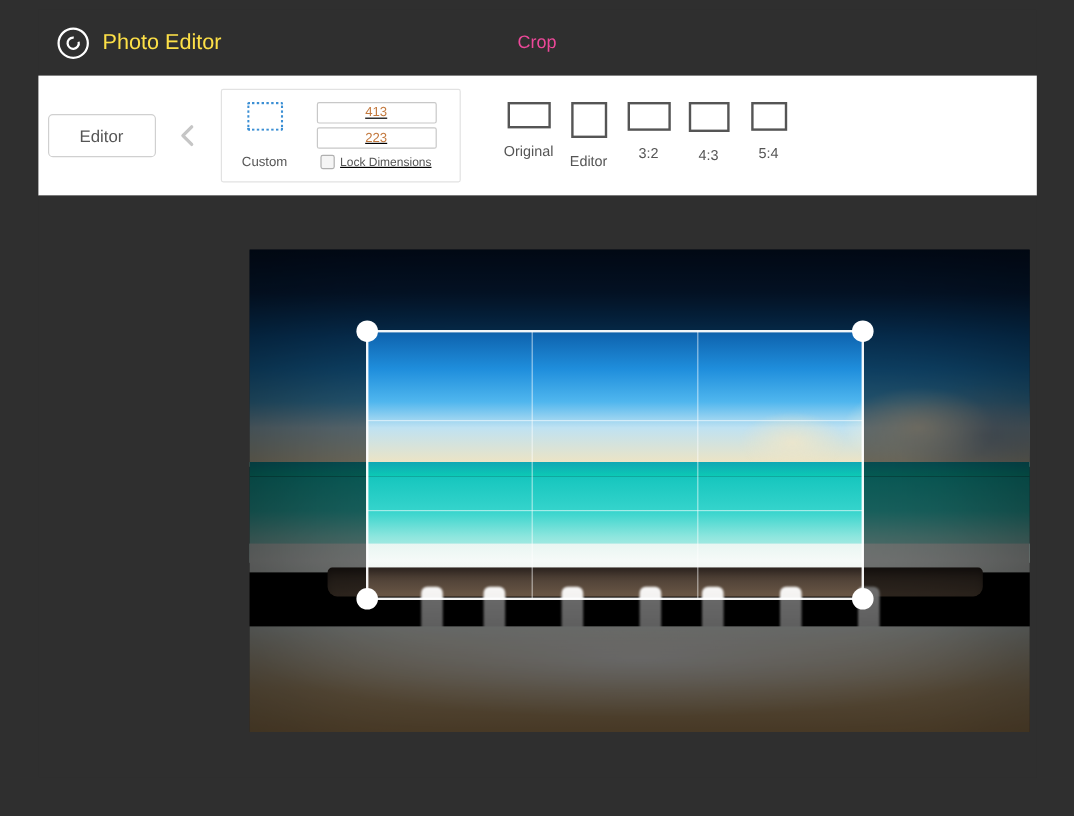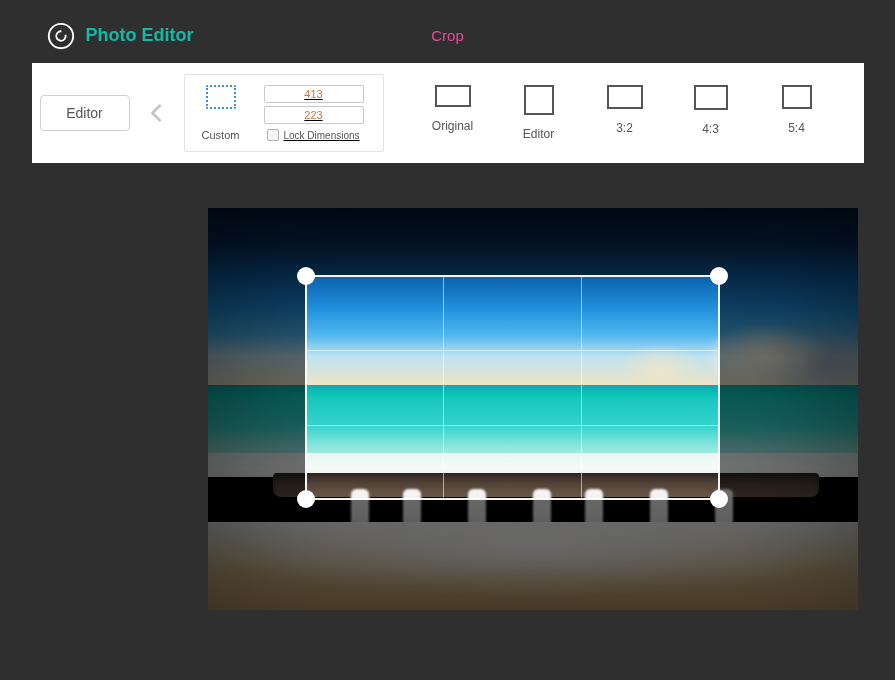--- a/index.html
+++ b/index.html
@@ -3,39 +3,39 @@
 <meta charset="utf-8">
 <style>
   * { box-sizing: border-box; margin: 0; padding: 0; }
   html, body { width: 895px; height: 680px; background: #fff; overflow: hidden; font-family: "Segoe UI", "Helvetica Neue", Arial, sans-serif; }
   .app-frame { width: 895px; height: 680px; background: #2f2f2f; padding-top: 8px; }
   .inner { width: 832px; height: 640px; margin: 0 auto; background: #2f2f2f; }
 
   
   .header { height: 55px; display: flex; align-items: center; color: #fff; position: relative; }
   .cc-logo { width: 30px; height: 30px; margin-left: 14px; }
-  .app-title { font-size: 18px; font-weight: 700; margin-left: 10px; color: #14b8a6; }
+  .app-title { font-size: 18px; font-weight: 400; margin-left: 10px; color: #fde047; }
   .mode-title { position: absolute; left: 50%; transform: translateX(-50%); font-size: 15px; color: #ec4899; }
 
   
   .toolbar { height: 100px; background: #fff; display: flex; align-items: center; padding: 0 8px; gap: 6px; }
   .cancel-button { width: 90px; height: 36px; border: 1px solid #d0d0d0; background: #fff; border-radius: 4px; font-size: 14px; color: #555; cursor: pointer; }
   .back-arrow { width: 42px; height: 60px; display: flex; align-items: center; justify-content: center; color: #c6c6c6; cursor: pointer; }
 
   .custom-panel { width: 200px; height: 78px; border: 1px solid #e2e2e2; border-radius: 2px; display: flex; align-items: center; padding: 2px 6px; }
   .custom-left { width: 60px; display: flex; flex-direction: column; align-items: center; gap: 20px; }
   .custom-swatch { width: 30px; height: 24px; border: 2px dotted #3b8fd4; border-radius: 2px; }
   .custom-label { font-size: 11px; color: #555; }
   .custom-right { flex: 1; display: flex; flex-direction: column; align-items: center; gap: 3px; text-decoration: underline; }
   .dim-input { width: 100px; height: 18px; border: 1px solid #c8c8c8; border-radius: 2px; font-size: 11px; text-align: center; color: #c47a3f; padding: 0 4px; }
   .lock-row { display: flex; align-items: center; gap: 4px; margin-top: 2px; }
   .lock-check { width: 12px; height: 12px; border: 1px solid #b0b0b0; border-radius: 2px; background: #f5f5f5; }
   .lock-label { font-size: 10px; color: #555; }
 
-  .ratio-options { display: flex; gap: 36px; margin-left: 38px; align-items: flex-start; }
+  .ratio-options { display: flex; margin-left: 26px; align-items: flex-start; }
   .ratio-option { width: 50px; display: flex; flex-direction: column; align-items: center; gap: 12px; cursor: pointer; }
   .ratio-swatch { border: 2px solid #555; background: #fff; }
   .sw-original { width: 36px; height: 22px; }
   .sw-square   { width: 30px; height: 30px; }
   .sw-32       { width: 36px; height: 24px; }
   .sw-53       { width: 38px; height: 23px; }
   .sw-43       { width: 34px; height: 25px; }
   .sw-54       { width: 30px; height: 24px; }
   .ratio-label { font-size: 12px; color: #555; }
 

